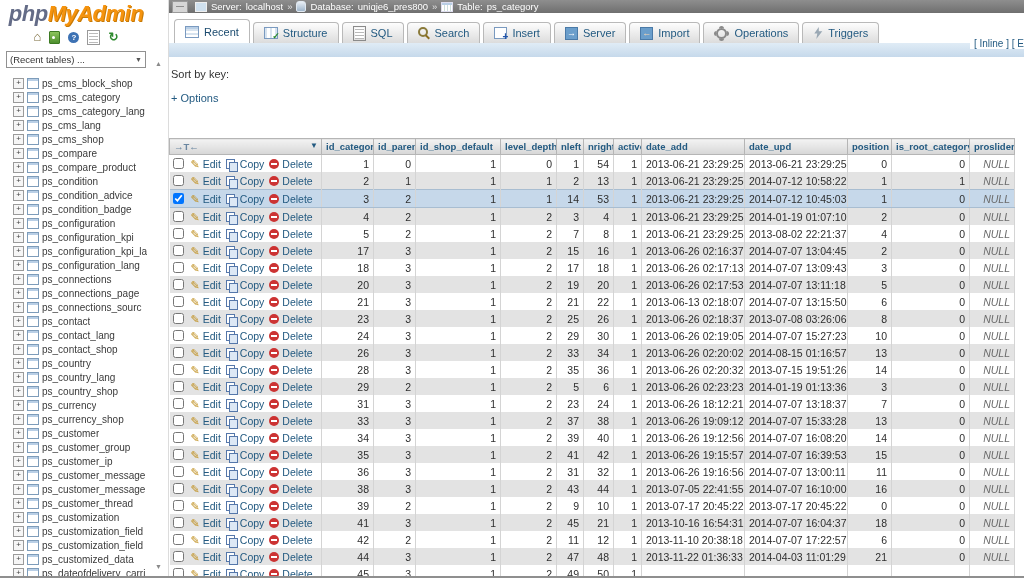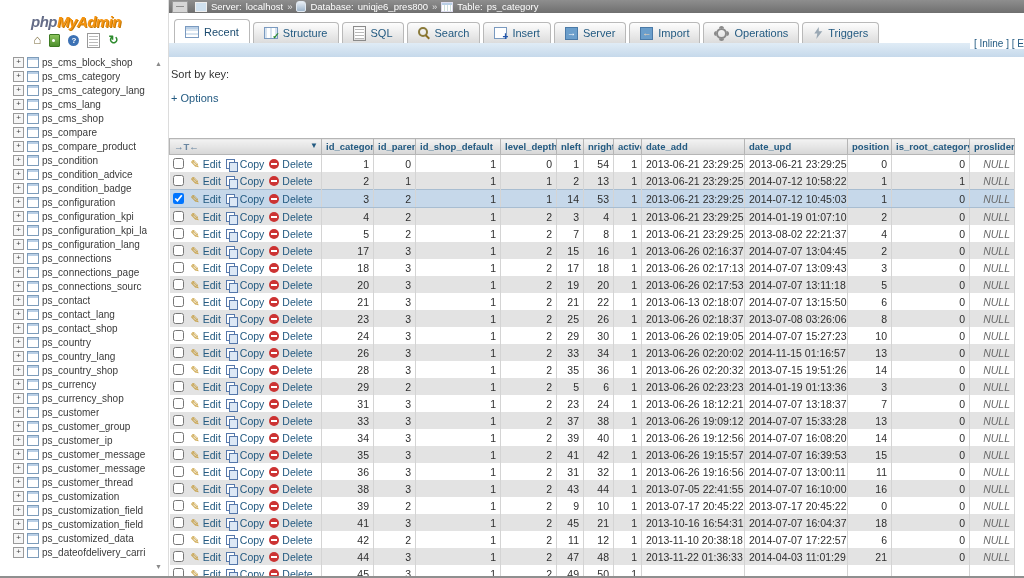--- a/index.html
+++ b/index.html
@@ -2,21 +2,21 @@
 <html><head>
 <meta charset="utf-8">
 <style>
   html,body{margin:0;padding:0}
   body{width:1024px;height:578px;overflow:hidden;position:relative;background:#fff;
        font-family:"Liberation Sans",sans-serif;color:#333}
   body::after{content:"";position:absolute;left:0;bottom:0;width:100%;height:2px;background:#8f8f8f}
 
   
   #sidebar{position:absolute;left:0;top:0;width:152px;height:578px;background:#fff;overflow:hidden}
-  .logo{text-align:center;font-style:italic;font-weight:bold;font-size:15px;padding-top:13px;letter-spacing:-.5px}
+  .logo{text-align:center;font-style:italic;font-weight:bold;font-size:22px;padding-top:1px;letter-spacing:-.5px}
   .logo .php{color:#646c87}
   .logo .ma{color:#f5930e;text-shadow:1px 1px 0 #c77a06}
   .icon-row{display:flex;justify-content:center;align-items:center;gap:8px;margin-top:3px;height:14px}
   .hico{display:inline-block;position:relative}
   .i-home{font-size:13px;color:#7a6a3a;font-weight:bold;line-height:12px}
   .i-exit{width:9px;height:11px;background:linear-gradient(#8cc45c,#4e8f2e);border:1px solid #3c7a22;border-radius:1px}
   .i-exit::after{content:"";position:absolute;left:2px;top:4px;width:3px;height:3px;background:#fff;border-radius:50%}
   .i-help{width:11px;height:11px;background:#3d72b4;border-radius:50%;color:#fff;font-size:8px;font-weight:bold;text-align:center;line-height:11px}
   .i-doc{width:9px;height:11px;background:#fff;border:1px solid #999;
          background-image:repeating-linear-gradient(#fff 0 2px,#bbb 2px 3px);background-clip:content-box;padding:1px}
@@ -114,20 +114,24 @@
 <div id="sidebar">
   <div class="logo">
     <span class="php">php</span><span class="ma">MyAdmin</span>
   </div>
   <div class="icon-row">
     <span class="hico i-home">⌂</span>
     <span class="hico i-exit"></span>
     <span class="hico i-help">?</span>
     <span class="hico i-doc"></span>
     <span class="hico i-refresh">↻</span>
+  </div>
+  <div class="recent-select">
+    <span>(Recent tables) ...</span>
+    <span class="arr">▼</span>
   </div>
   <div id="table-list">
       <div class="titem">
         <span class="plus">+</span>
         <span class="tico"></span>
         <span class="tlabel">ps_cms_block_shop</span>
       </div>
       <div class="titem">
         <span class="plus">+</span>
         <span class="tico"></span>
@@ -772,21 +776,21 @@
                 </span>
               </td>
               <td class="num">26</td>
               <td class="num">3</td>
               <td class="num">1</td>
               <td class="num">2</td>
               <td class="num">33</td>
               <td class="num">34</td>
               <td class="num">1</td>
               <td class="date">2013-06-26 02:20:02</td>
-              <td class="date">2014-11-15 01:16:57</td>
+              <td class="date">2014-08-15 01:16:57</td>
               <td class="num">13</td>
               <td class="num">0</td>
               <td class="null">NULL</td>
             </tr>
             <tr class="odd">
               <td class="act">
                 <span class="actwrap">
                   <input class="cb" type="checkbox" style="">
                   <a class="alink">
                     <span class="ico-pencil">✎</span>

